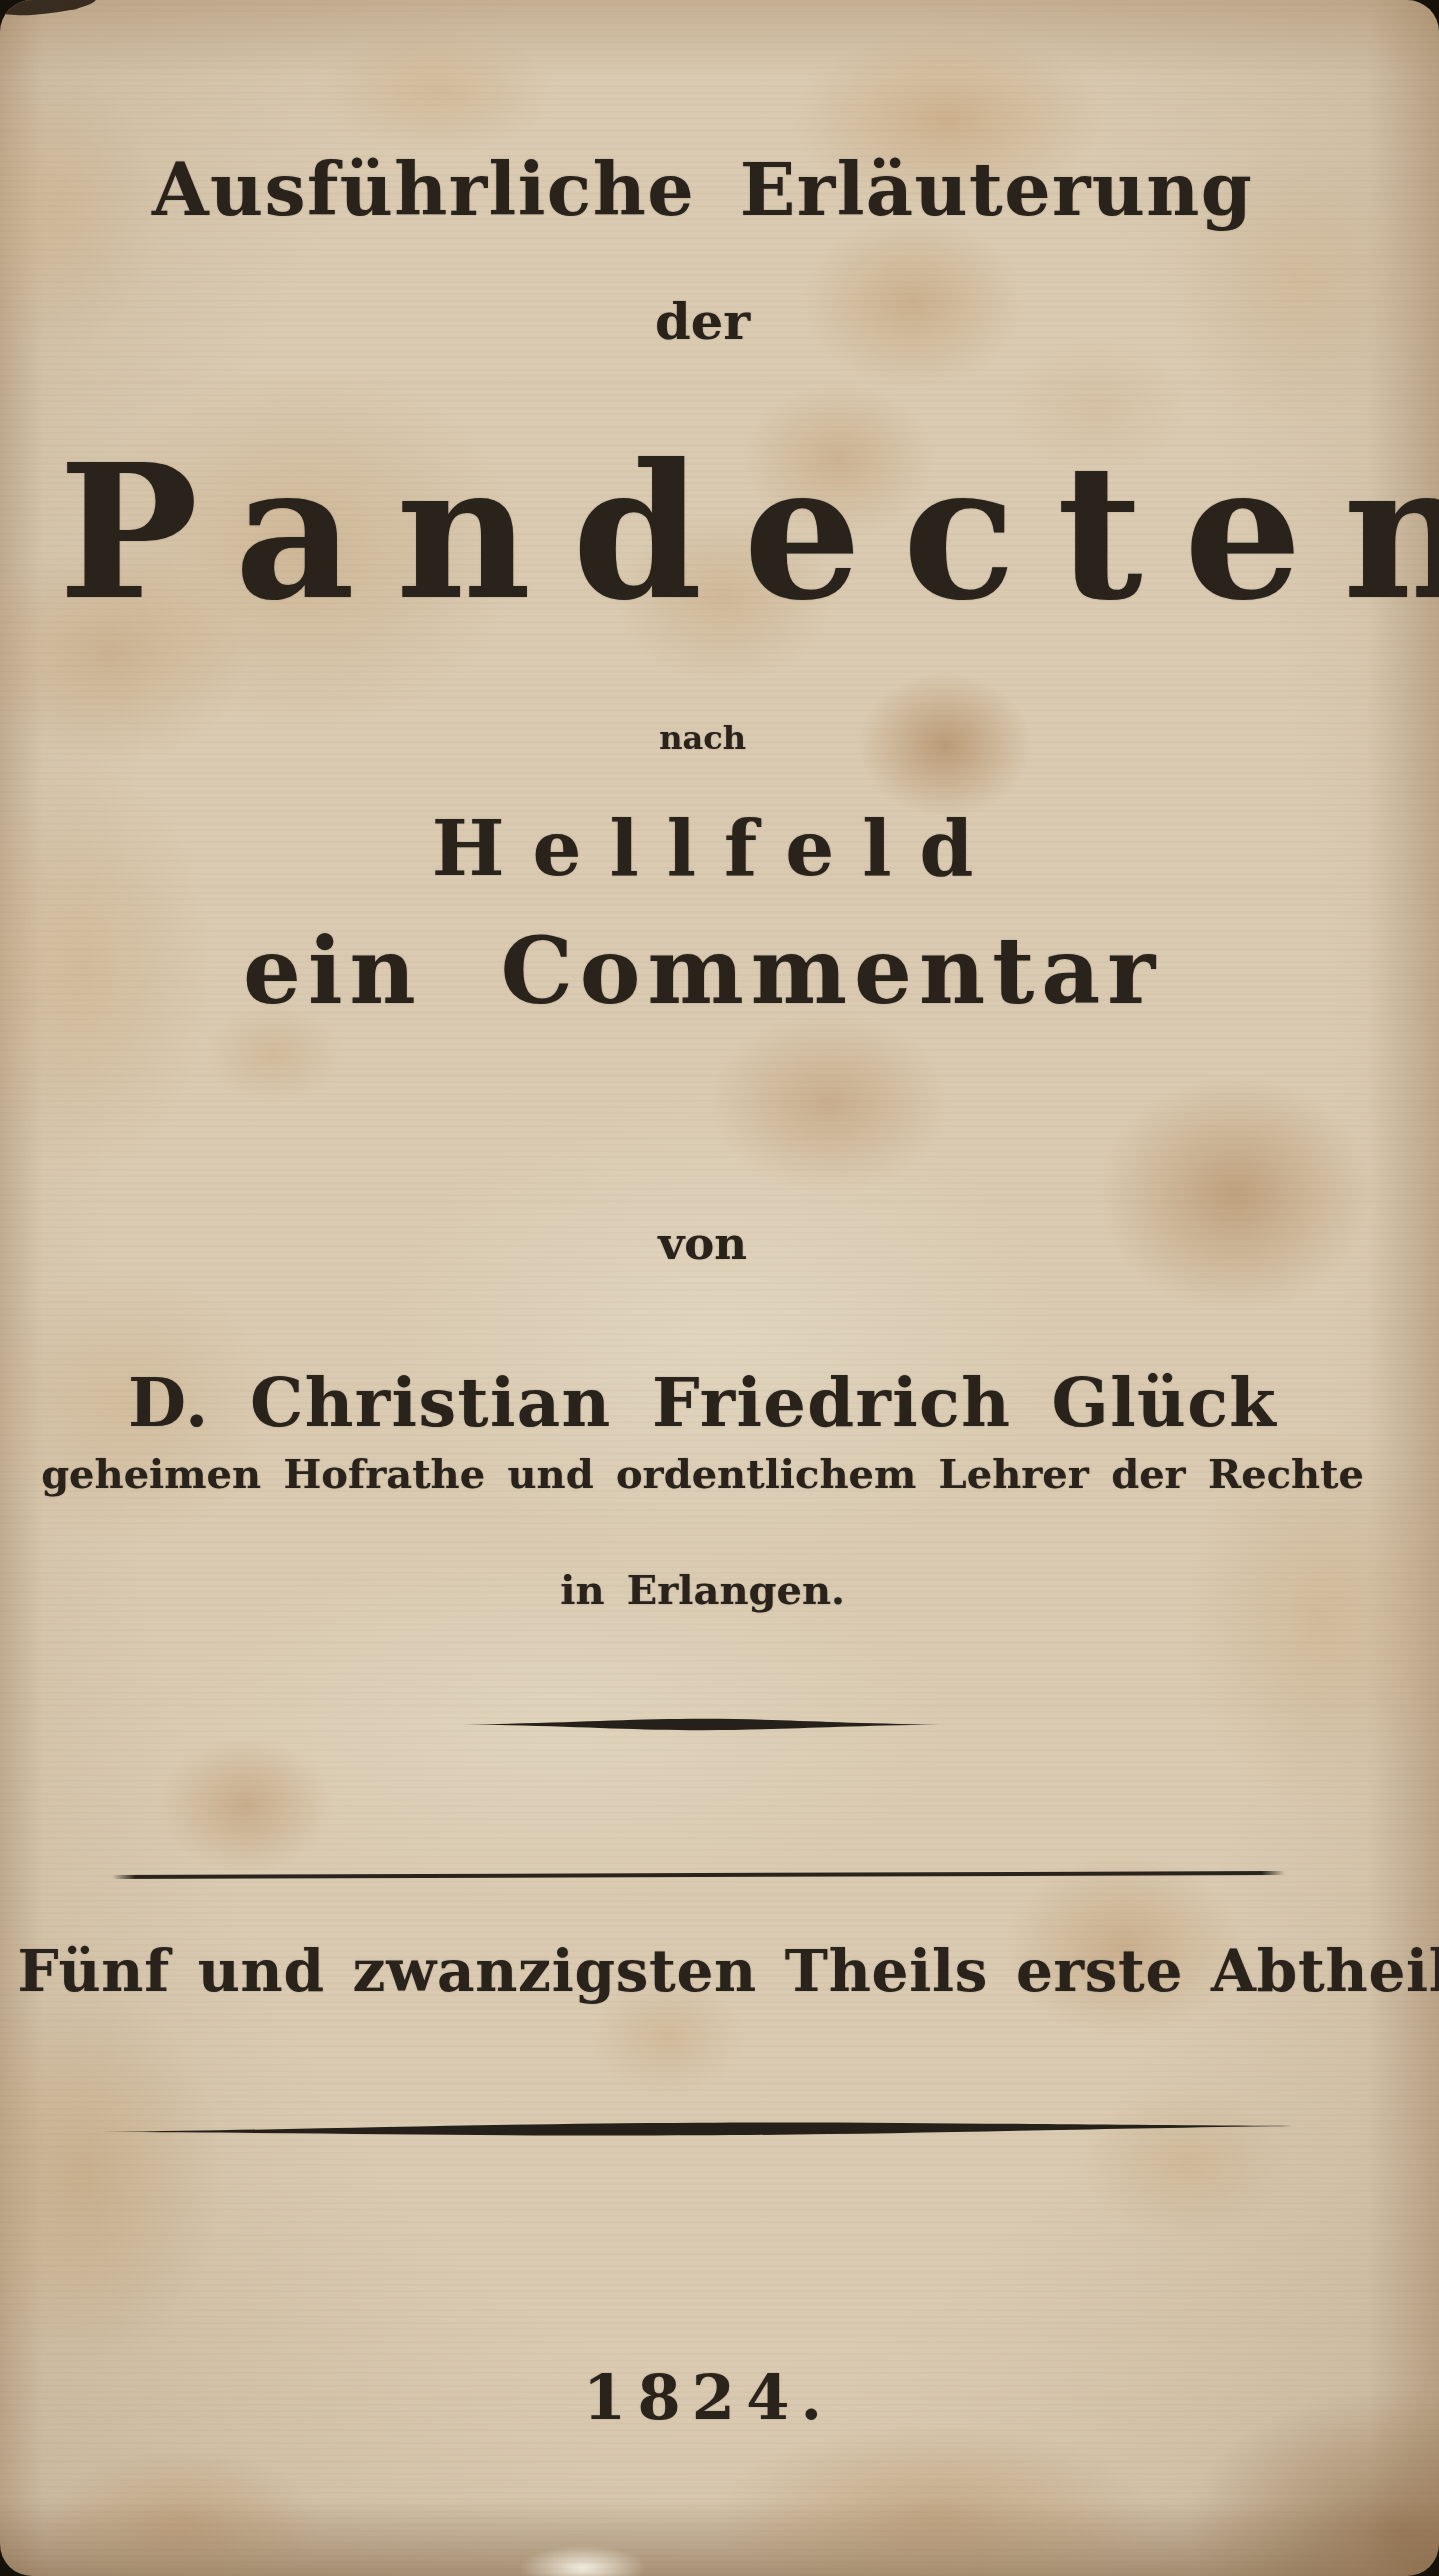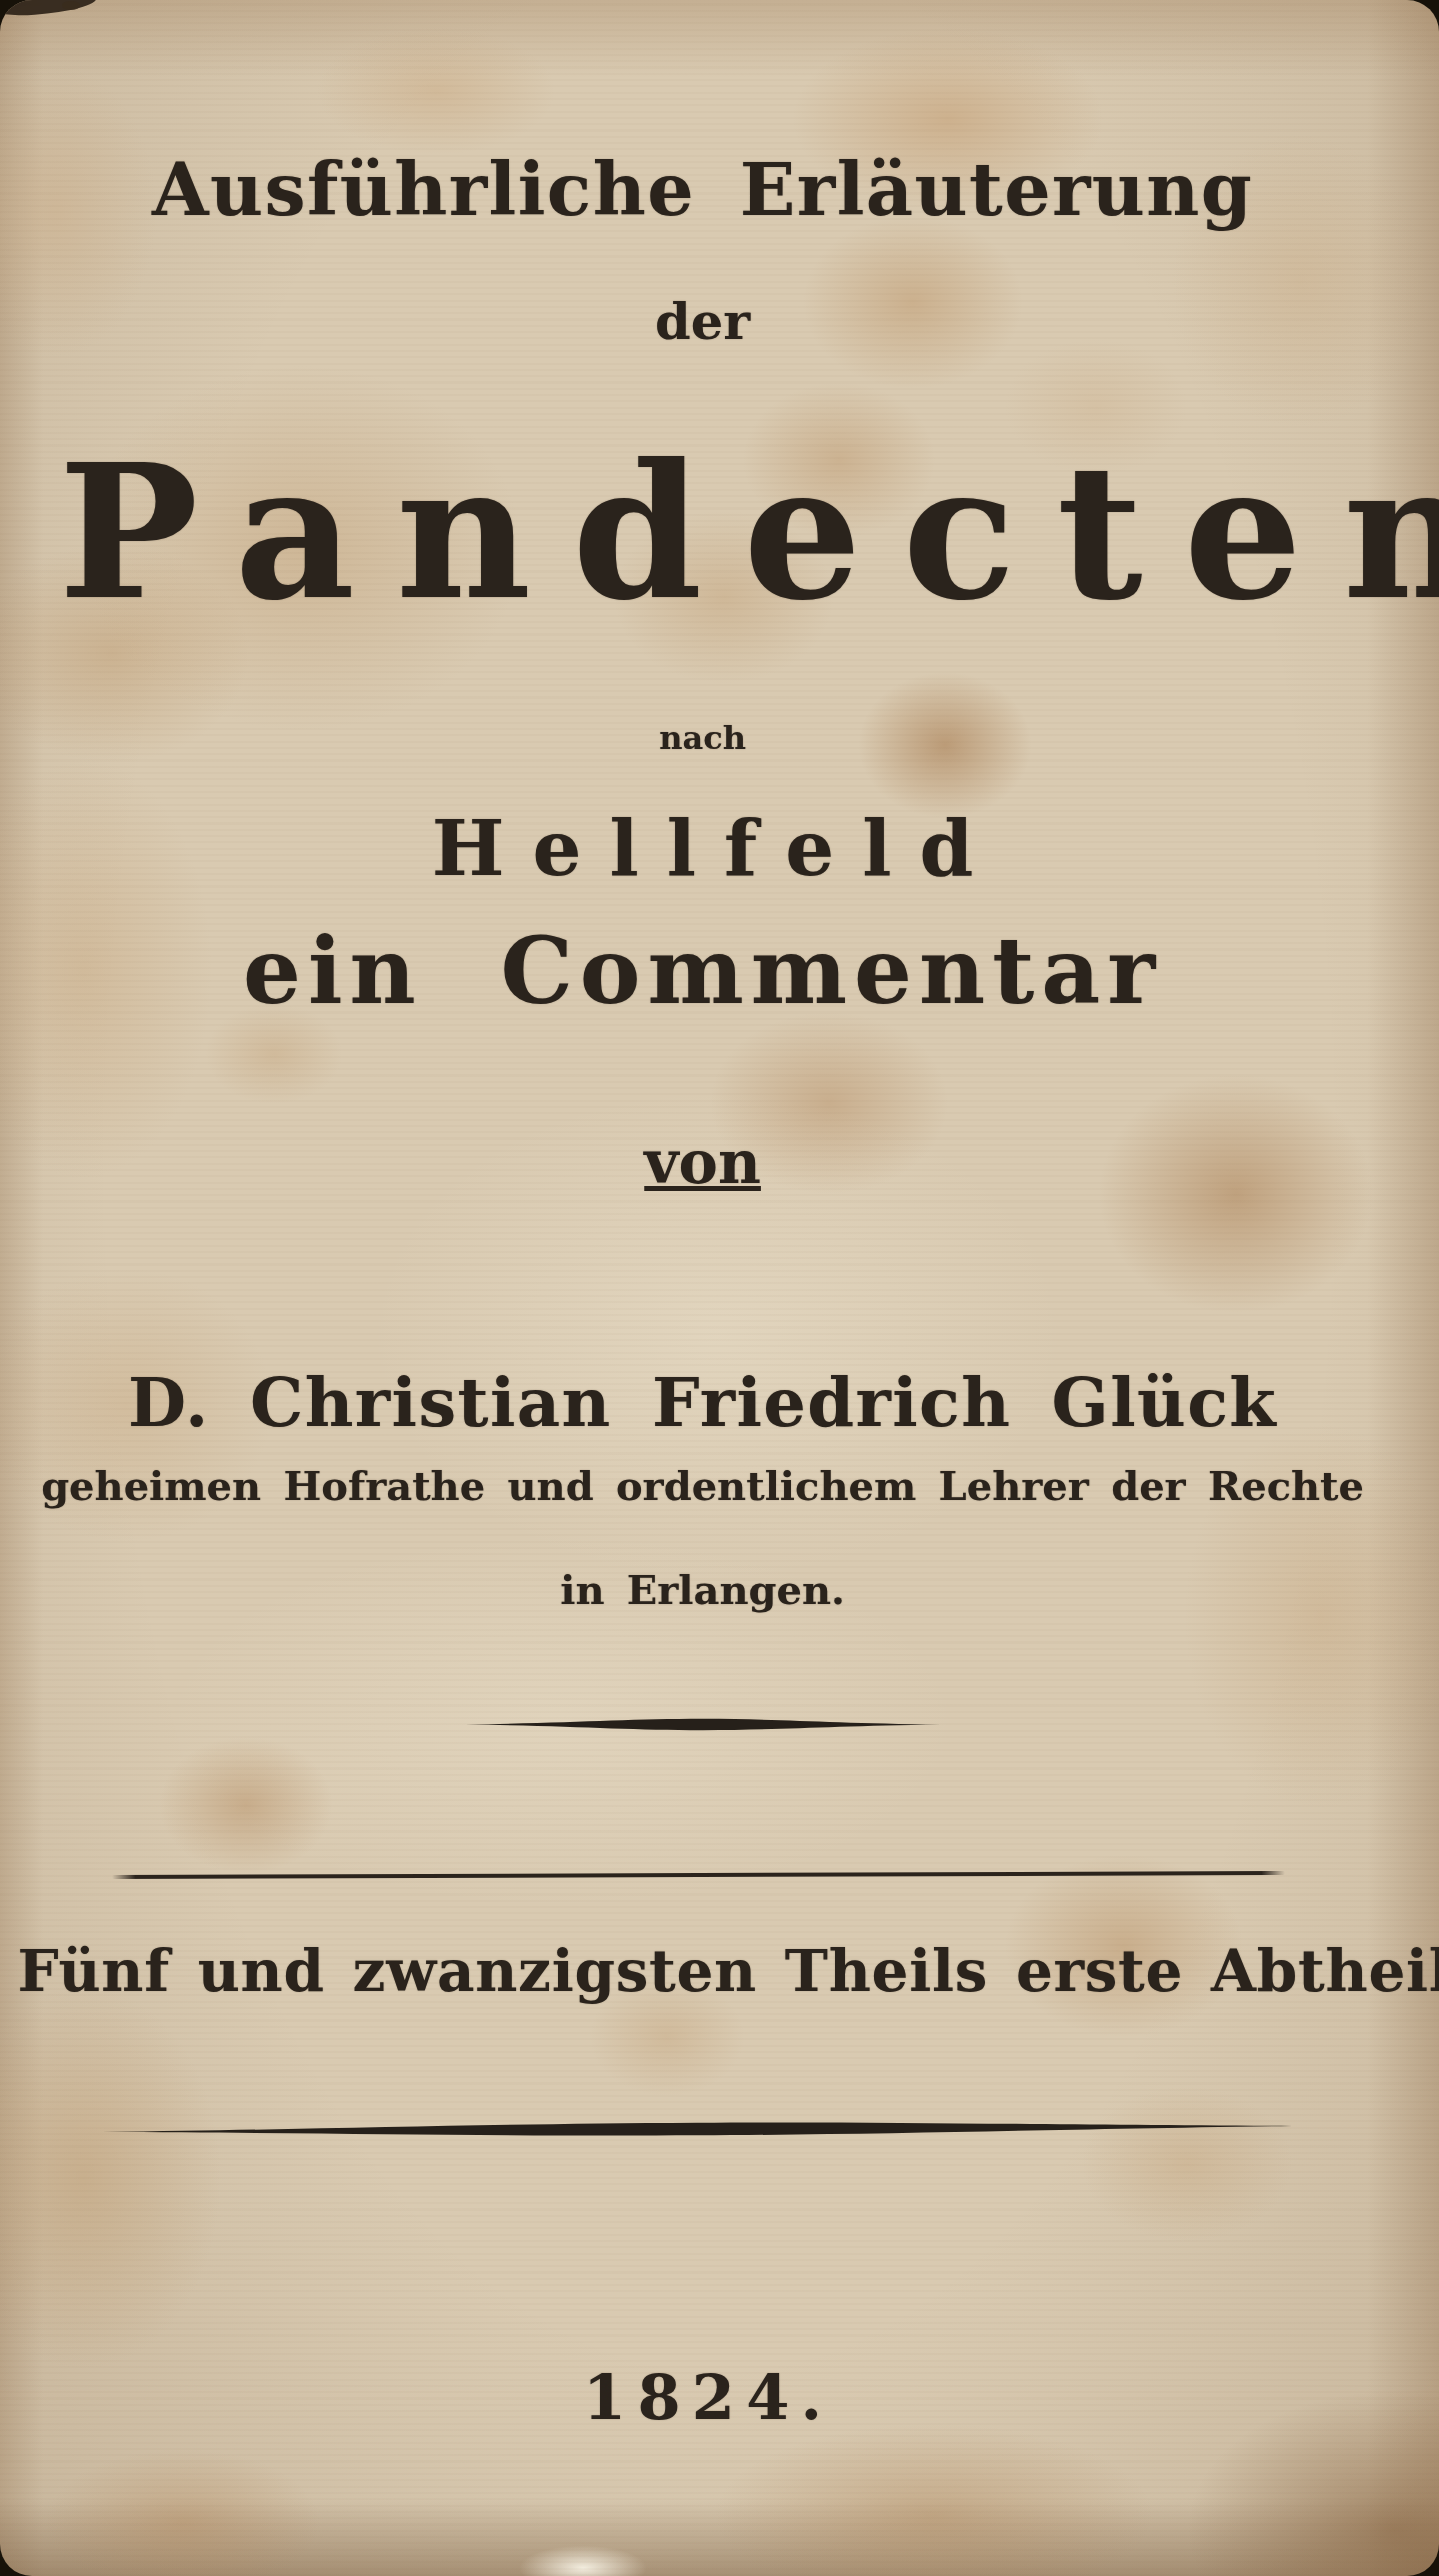--- a/index.html
+++ b/index.html
@@ -56,23 +56,23 @@
     text-align:center;line-height:1.05;
     color:#2a231c;font-weight:bold;white-space:nowrap;
     text-shadow:0 0 1.4px rgba(42,30,18,0.35);
   }
   .series-title {top:151px; font-size:73px; letter-spacing:1.4px; word-spacing:18px;}
   .connector-der{top:295px; font-size:51px;}
   .main-title   {top:434px; font-size:186px; letter-spacing:41px; text-indent:41px;}
   .connector-nach{top:722px;font-size:32px;}
   .base-author  {top:808px;font-size:77px; letter-spacing:28px; text-indent:28px;}
   .subtitle     {top:924px;font-size:91px; letter-spacing:7px; word-spacing:39px;}
-  .byline       {top:1132px;font-size:59px;text-decoration:underline;}
+  .byline       {top:1220px;font-size:45px;}
   .author-name  {top:1368px;font-size:67px;  letter-spacing:1.4px;  word-spacing:15.5px;}
-  .author-title-1{top:1453px;font-size:40px; word-spacing:8.4px;margin-top:12px;}
+  .author-title-1{top:1453px;font-size:40px; word-spacing:8.4px;}
   .author-title-2{top:1512px;font-size:40px; word-spacing:8.4px;}
   .author-title-3{top:1569px;font-size:40px; word-spacing:8.4px;}
   .volume-line  {top:1941px;font-size:58px;  letter-spacing:0.7px;  word-spacing:7px;}
   .imprint-place{top:2180px;font-size:60px;  letter-spacing:14px; text-indent:14px;}
   .imprint-pub  {top:2266px;font-size:52px;  letter-spacing:1.4px;  word-spacing:9.8px;}
   .imprint-year {top:2365px;font-size:62px;  letter-spacing:11.2px; text-indent:11.2px;}
 
   .rule{position:absolute;}
   .rule-short{top:1716px;left:464px;width:478px;height:17px;}
   .rule-thin{

